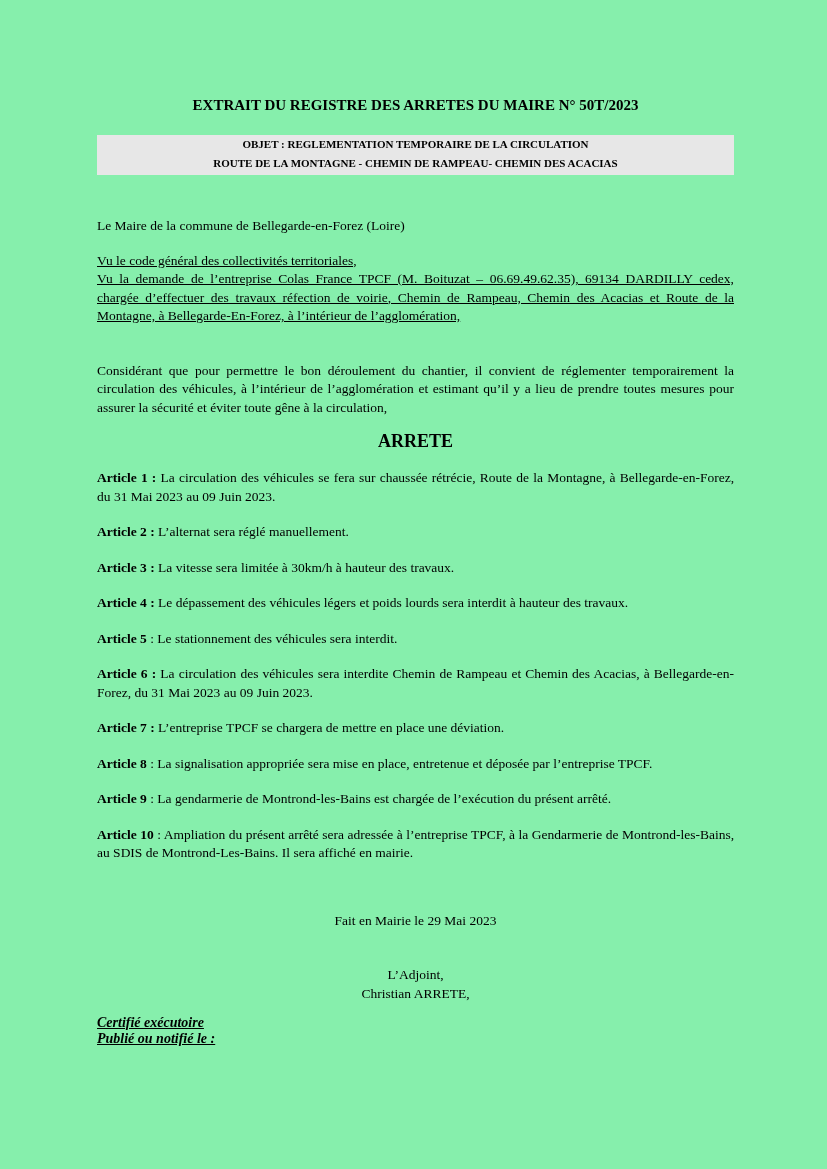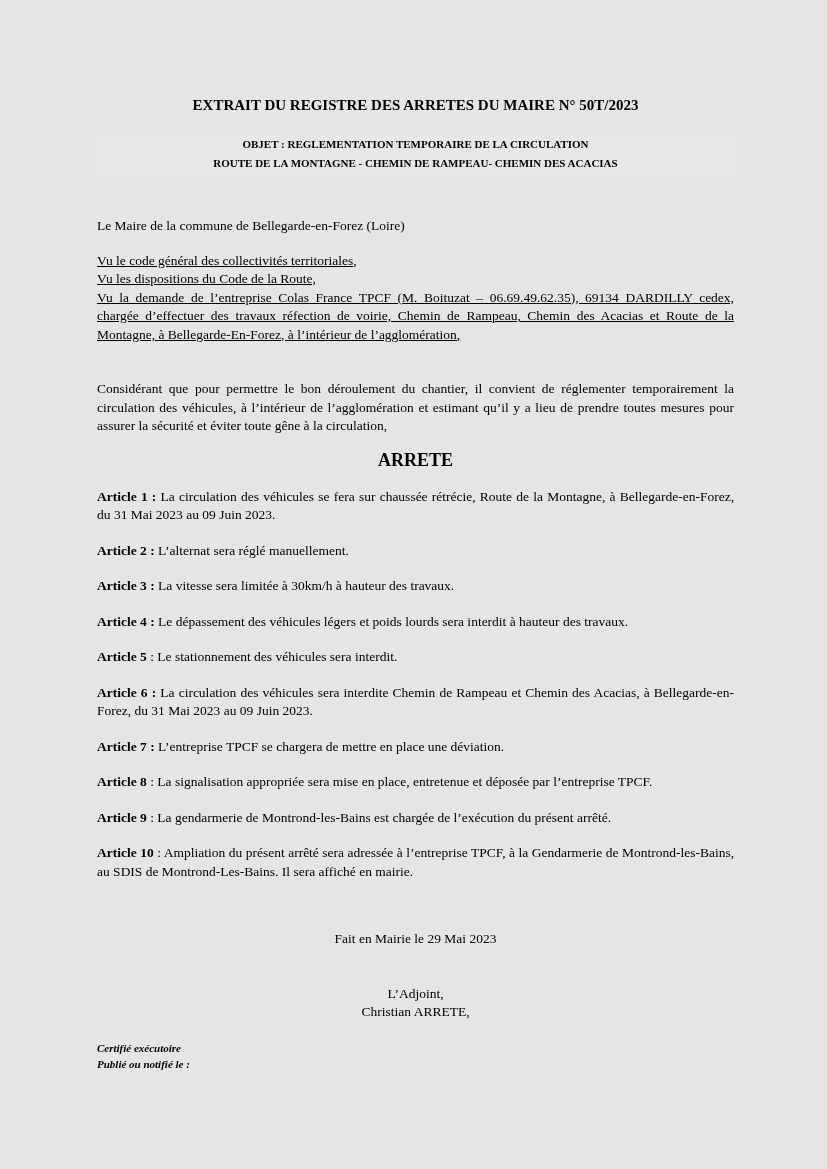--- a/index.html
+++ b/index.html
@@ -4,21 +4,21 @@
 <style>
   html, body {
     margin: 0;
     padding: 0;
     background: #ffffff;
   }
   .page {
     position: relative;
     width: 827px;
     height: 1169px;
-    background: #e5e5e5;
+    background: #86efac;
     color: #000000;
     font-family: "Liberation Serif", "DejaVu Serif", serif;
     font-size: 13.5px;
     line-height: 18.5px;
     overflow: hidden;
   }
   .content {
     position: absolute;
     left: 97px;
     top: 0;
@@ -70,45 +70,45 @@
   }
   .fait-line {
     margin-top: 49px;
     text-align: center;
   }
   .signature-block {
     margin-top: 36px;
     text-align: center;
   }
   .footer-block {
-    margin-top: 18px;
+    margin-top: 12px;
     font-style: italic;
-    font-size: 11px;
+    font-size: 14px;
     line-height: 16px;
     font-weight: bold;
+    text-decoration: underline;
   }
 </style>
 </head>
 <body>
 
 <div class="page">
   <div class="content">
 
     <div class="doc-title">EXTRAIT DU REGISTRE DES ARRETES DU MAIRE N° 50T/2023</div>
 
     <div class="objet-box">
       <div>OBJET : REGLEMENTATION TEMPORAIRE DE LA CIRCULATION</div>
       <div>ROUTE DE LA MONTAGNE - CHEMIN DE RAMPEAU- CHEMIN DES ACACIAS</div>
     </div>
 
     <div class="mayor-line">Le Maire de la commune de Bellegarde-en-Forez (Loire)</div>
 
     <div class="vu-block">
       <div>Vu le code général des collectivités territoriales,</div>
-      <div>Vu les dispositions du Code de la Route,</div>
       <div class="vu-paragraph">Vu la demande de l’entreprise Colas France TPCF (M. Boituzat – 06.69.49.62.35), 69134 DARDILLY cedex, chargée d’effectuer des travaux réfection de voirie, Chemin de Rampeau, Chemin des Acacias et Route de la Montagne, à Bellegarde-En-Forez, à l’intérieur de l’agglomération,</div>
     </div>
 
     <div class="considerant">Considérant que pour permettre le bon déroulement du chantier, il convient de réglementer temporairement la circulation des véhicules, à l’intérieur de l’agglomération et estimant qu’il y a lieu de prendre toutes mesures pour assurer la sécurité et éviter toute gêne à la circulation,</div>
 
     <div class="arrete-heading">ARRETE</div>
 
     <div class="article">
       <span class="article-label">Article 1 :</span>
       <span>La circulation des véhicules se fera sur chaussée rétrécie, Route de la Montagne, à Bellegarde-en-Forez, du 31 Mai 2023 au 09 Juin 2023.</span>

